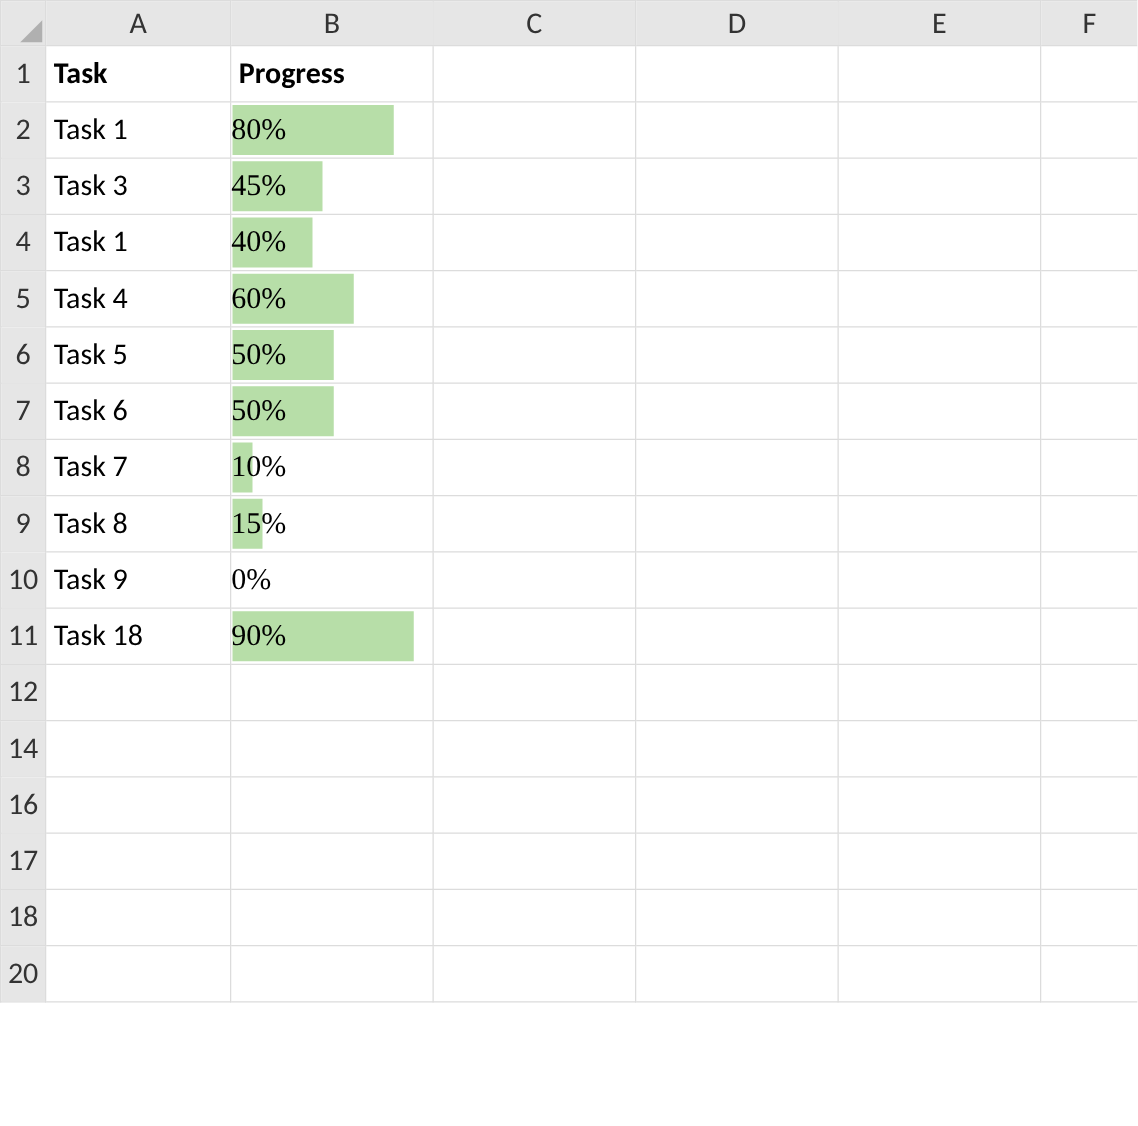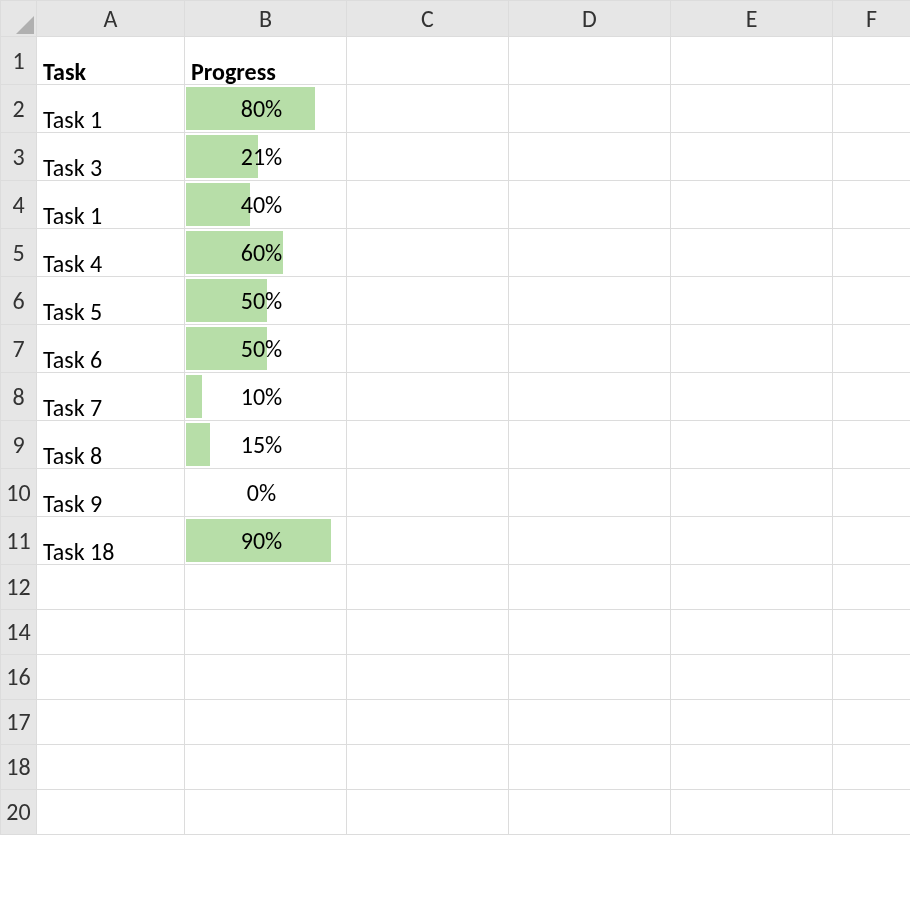--- a/index.html
+++ b/index.html
@@ -61,40 +61,40 @@
   col.c-b     { width:162px; }
   col.c-c     { width:162px; }
   col.c-d     { width:162px; }
   col.c-e     { width:162px; }
   col.c-f     { width:78px; }
   tr.hdr-row td,tr.hdr-row th{ height:36px; }
   .cell-text{
     padding:0 6px;
     white-space:nowrap;
     overflow:hidden;
-    margin-top:23px;
   }
   .bold{ font-weight:700; }
   .progress-cell{
     position:relative;
   }
   .progress-bar{
     position:absolute;
     left:1px;
     top:2px;
     bottom:2px;
     background:#b7dea8;
     z-index:0;
   }
   .progress-label{
     position:relative;
     z-index:1;
     display:block;
-    text-align:center;
+    text-align:left;
     padding-right:8px;
+    font-family:Liberation Serif, serif;
   }
 </style>
 </head>
 <body>
 
 <div class="sheet">
   <table class="grid">
     <colgroup>
       <col class="c-row">
         <col class="c-a">
@@ -149,21 +149,21 @@
           <td></td>
     </tr>
 
     <tr>
       <td class="rowhdr">3</td>
       <td>
             <div class="cell-text">Task 3</div>
           </td>
       <td class="progress-cell">
         <div class="progress-bar" style="width: 45%;"></div>
-        <span class="progress-label">21%</span>
+        <span class="progress-label">45%</span>
       </td>
       <td></td>
           <td></td>
           <td></td>
           <td></td>
     </tr>
 
     <tr>
       <td class="rowhdr">4</td>
       <td>

